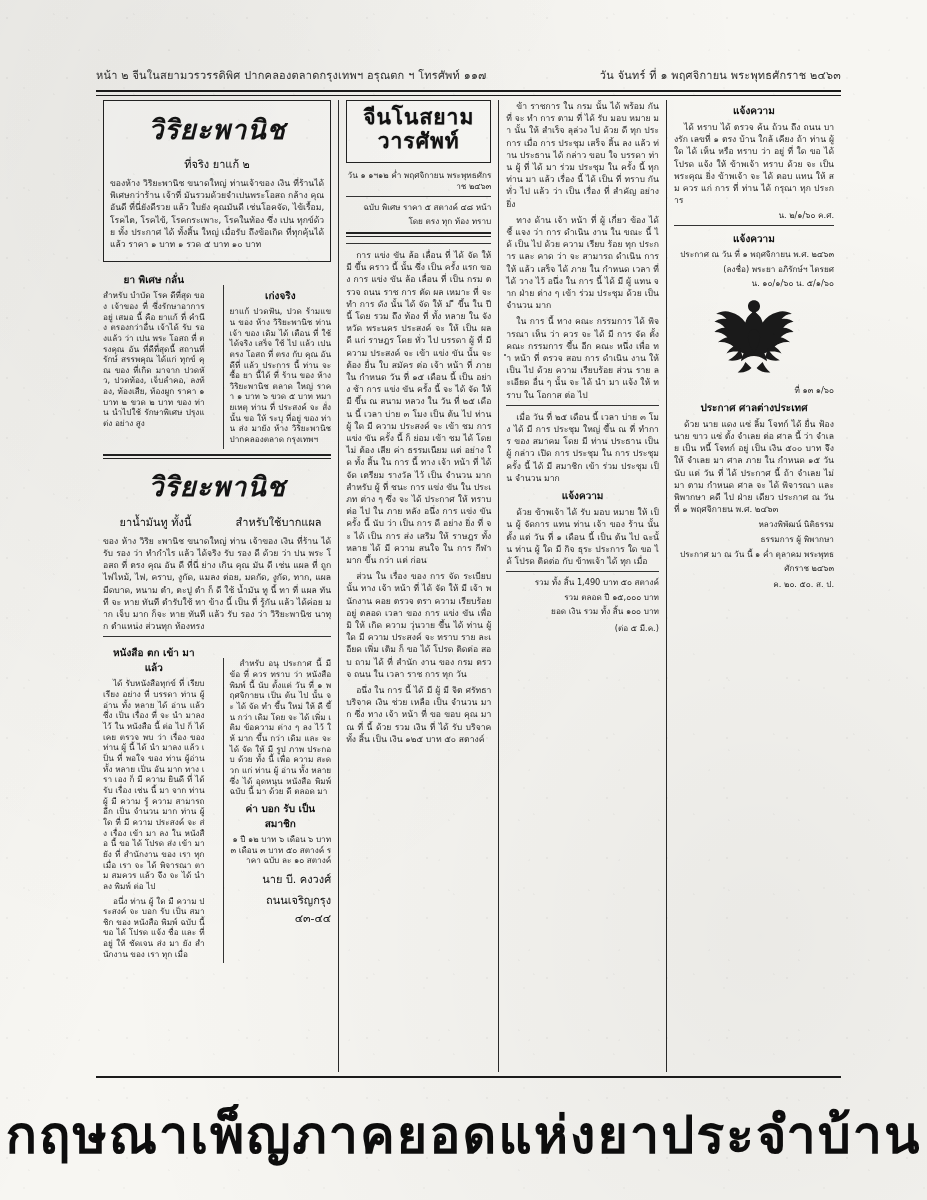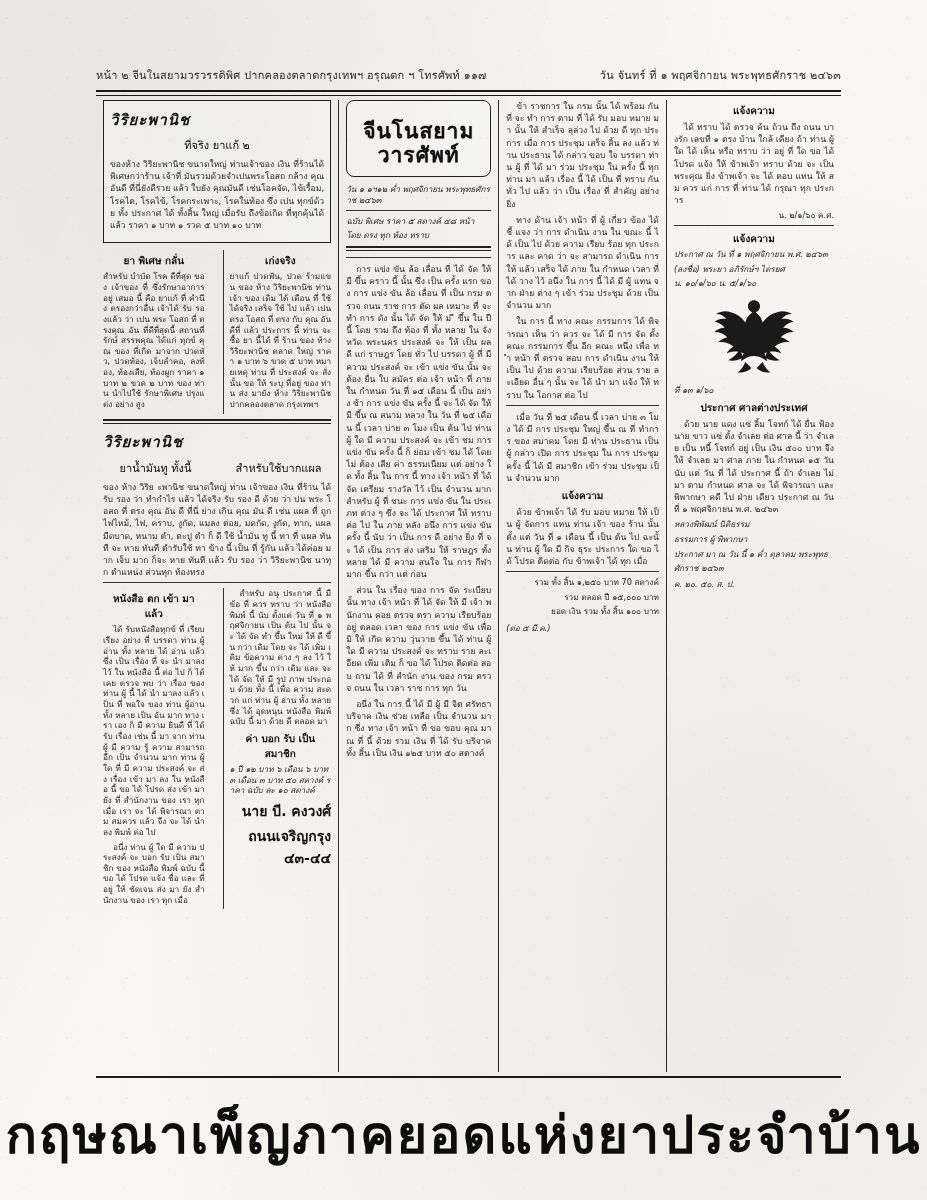--- a/index.html
+++ b/index.html
@@ -128,49 +128,48 @@
   .body {
     font-size: 8.6px;
     line-height: 1.42;
     text-align: justify;
     word-break: break-all;
     color: #1c1c1c;
     margin: 0 0 4px;
   }
   .body.tight { line-height: 1.3; font-size: 8.2px; }
   .body.indent { text-indent: 10px; }
-  .center { text-align: left; font-style: italic; }
+  .center { text-align: right; }
   .right { text-align: right; }
   .sign {
-    font-size: 14px;
+    font-size: 11px;
     text-align: right;
     margin-top: 3px;
-    font-weight: bold;
   }
   .two-up {
     display: flex;
     gap: 18px;
   }
   .two-up > div { flex: 1 1 50%; }
   .mini-head {
     text-align: center;
     font-size: 10px;
     font-weight: bold;
     margin: 3px 0 3px;
     font-family: "DejaVu Serif", serif;
   }
-  .vdiv { border-left: 1px solid #333; padding-left: 6px; }
+  .vdiv { border-left: 1px solid #333; padding-left: 6px; margin-top: 16px; }
 
   
   .script-mark {
     font-family: "DejaVu Serif", serif;
     font-style: italic;
     font-weight: bold;
-    font-size: 15px;
-    text-align: left;
+    font-size: 27px;
+    text-align: center;
     letter-spacing: 1px;
     color: #141414;
     margin: 2px 0 4px;
   }
 
   
   .emblem {
     margin: 6px auto 4px;
     width: 104px;
     height: 86px;
@@ -266,21 +265,21 @@
           <p class="body tight indent">สำหรับ อนุ ประกาศ นี้ มี ข้อ ที่ ควร ทราบ ว่า หนังสือ พิมพ์ นี้ นับ ตั้งแต่ วัน ที่ ๑ พฤศจิกายน เป็น ต้น ไป นั้น จะ ได้ จัด ทำ ขึ้น ใหม่ ให้ ดี ขึ้น กว่า เดิม โดย จะ ได้ เพิ่ม เติม ข้อความ ต่าง ๆ ลง ไว้ ให้ มาก ขึ้น กว่า เดิม และ จะ ได้ จัด ให้ มี รูป ภาพ ประกอบ ด้วย ทั้ง นี้ เพื่อ ความ สะดวก แก่ ท่าน ผู้ อ่าน ทั้ง หลาย ซึ่ง ได้ อุดหนุน หนังสือ พิมพ์ ฉบับ นี้ มา ด้วย ดี ตลอด มา</p>
           <div class="mini-head">ค่า บอก รับ เป็น สมาชิก</div>
           <p class="body tight center">๑ ปี  ๑๒ บาท   ๖ เดือน ๖ บาท  ๓ เดือน ๓ บาท ๕๐ สตางค์  ราคา ฉบับ ละ ๑๐ สตางค์</p>
           <div class="sign">นาย บี. คงวงศ์</div>
           <div class="sign">ถนนเจริญกรุง ๔๓-๔๔</div>
         </div>
       </div>
     </div>
 
     <div class="col col-2">
-      <div class="ad-box" style="padding:16px 5px 6px;border-radius:8px;">
+      <div class="ad-box" style="padding:2px 5px 6px;">
         <div class="ad-title">จีนโนสยามวารศัพท์</div>
       </div>
       <div class="body center tight">วัน ๑ ๑ฯ๑๒ ค่ำ พฤศจิกายน พระพุทธศักราช ๒๔๖๓</div>
       <hr class="rule-thin">
       <div class="body center tight">ฉบับ พิเศษ ราคา ๕ สตางค์  ๔๘ หน้า</div>
       <div class="body center tight">โดย ตรง ทุก ท้อง ทราบ</div>
       <hr class="rule-double">
 
       <hr class="rule-thin">
       <p class="body indent">การ แข่ง ขัน ล้อ เลื่อน ที่ ได้ จัด ให้ มี ขึ้น คราว นี้ นั้น ซึ่ง เป็น ครั้ง แรก ของ การ แข่ง ขัน ล้อ เลื่อน ที่ เป็น กรม ตรวจ ถนน ราช การ ตัด ผล เหมาะ ที่ จะ ทำ การ ดัง นั้น ได้ จัด ให้ ม ี ขึ้น ใน ปี นี้ โดย รวม ถึง ท้อง ที่ ทั้ง หลาย ใน จังหวัด พระนคร ประสงค์ จะ ให้ เป็น ผล ดี แก่ ราษฎร โดย ทั่ว ไป  บรรดา ผู้ ที่ มี ความ ประสงค์ จะ เข้า แข่ง ขัน นั้น จะ ต้อง ยื่น ใบ สมัคร ต่อ เจ้า หน้า ที่ ภาย ใน กำหนด วัน ที่ ๑๕ เดือน นี้ เป็น อย่าง ช้า  การ แข่ง ขัน ครั้ง นี้ จะ ได้ จัด ให้ มี ขึ้น ณ สนาม หลวง ใน วัน ที่ ๒๕ เดือน นี้ เวลา บ่าย ๓ โมง เป็น ต้น ไป  ท่าน ผู้ ใด มี ความ ประสงค์ จะ เข้า ชม การ แข่ง ขัน ครั้ง นี้ ก็ ย่อม เข้า ชม ได้ โดย ไม่ ต้อง เสีย ค่า ธรรมเนียม แต่ อย่าง ใด ทั้ง สิ้น  ใน การ นี้ ทาง เจ้า หน้า ที่ ได้ จัด เตรียม รางวัล ไว้ เป็น จำนวน มาก สำหรับ ผู้ ที่ ชนะ การ แข่ง ขัน ใน ประเภท ต่าง ๆ ซึ่ง จะ ได้ ประกาศ ให้ ทราบ ต่อ ไป ใน ภาย หลัง  อนึ่ง การ แข่ง ขัน ครั้ง นี้ นับ ว่า เป็น การ ดี อย่าง ยิ่ง ที่ จะ ได้ เป็น การ ส่ง เสริม ให้ ราษฎร ทั้ง หลาย ได้ มี ความ สนใจ ใน การ กีฬา มาก ขึ้น กว่า แต่ ก่อน</p>
@@ -290,21 +289,21 @@
 
     <div class="col col-3">
       <p class="body indent">ข้า ราชการ ใน กรม นั้น ได้ พร้อม กัน ที่ จะ ทำ การ ตาม ที่ ได้ รับ มอบ หมาย มา นั้น ให้ สำเร็จ ลุล่วง ไป ด้วย ดี ทุก ประการ  เมื่อ การ ประชุม เสร็จ สิ้น ลง แล้ว ท่าน ประธาน ได้ กล่าว ขอบ ใจ บรรดา ท่าน ผู้ ที่ ได้ มา ร่วม ประชุม ใน ครั้ง นี้ ทุก ท่าน  มา แล้ว เรื่อง นี้ ได้ เป็น ที่ ทราบ กัน ทั่ว ไป แล้ว ว่า เป็น เรื่อง ที่ สำคัญ อย่าง ยิ่ง</p>
       <p class="body indent">ทาง ด้าน เจ้า หน้า ที่ ผู้ เกี่ยว ข้อง ได้ ชี้ แจง ว่า การ ดำเนิน งาน ใน ขณะ นี้ ได้ เป็น ไป ด้วย ความ เรียบ ร้อย ทุก ประการ และ คาด ว่า จะ สามารถ ดำเนิน การ ให้ แล้ว เสร็จ ได้ ภาย ใน กำหนด เวลา ที่ ได้ วาง ไว้  อนึ่ง ใน การ นี้ ได้ มี ผู้ แทน จาก ฝ่าย ต่าง ๆ เข้า ร่วม ประชุม ด้วย เป็น จำนวน มาก</p>
       <p class="body indent">ใน การ นี้ ทาง คณะ กรรมการ ได้ พิจารณา เห็น ว่า ควร จะ ได้ มี การ จัด ตั้ง คณะ กรรมการ ขึ้น อีก คณะ หนึ่ง เพื่อ ทำ หน้า ที่ ตรวจ สอบ การ ดำเนิน งาน ให้ เป็น ไป ด้วย ความ เรียบร้อย  ส่วน ราย ละเอียด อื่น ๆ นั้น จะ ได้ นำ มา แจ้ง ให้ ทราบ ใน โอกาส ต่อ ไป</p>
       <hr class="rule-thin">
       <p class="body indent">เมื่อ วัน ที่ ๒๕ เดือน นี้ เวลา บ่าย ๓ โมง ได้ มี การ ประชุม ใหญ่ ขึ้น ณ ที่ ทำการ ของ สมาคม โดย มี ท่าน ประธาน เป็น ผู้ กล่าว เปิด การ ประชุม  ใน การ ประชุม ครั้ง นี้ ได้ มี สมาชิก เข้า ร่วม ประชุม เป็น จำนวน มาก</p>
       <div class="mini-head">แจ้งความ</div>
       <p class="body indent">ด้วย ข้าพเจ้า ได้ รับ มอบ หมาย ให้ เป็น ผู้ จัดการ แทน ท่าน เจ้า ของ ร้าน นั้น ตั้ง แต่ วัน ที่ ๑ เดือน นี้ เป็น ต้น ไป  ฉะนั้น ท่าน ผู้ ใด มี กิจ ธุระ ประการ ใด ขอ ได้ โปรด ติดต่อ กับ ข้าพเจ้า ได้ ทุก เมื่อ</p>
       <hr class="rule-thin">
-      <div class="body right tight">รวม ทั้ง สิ้น  ๑,๒๕๐ บาท  70 สตางค์</div>
+      <div class="body right tight">รวม ทั้ง สิ้น  1,490 บาท  ๕๐ สตางค์</div>
       <div class="body right tight">รวม ตลอด ปี  ๑๕,๐๐๐ บาท</div>
       <div class="body right tight">ยอด เงิน  รวม ทั้ง สิ้น  ๑๐๐ บาท</div>
       <div class="body center tight" style="margin-top:6px;">(ต่อ ๕ มี.ค.)</div>
     </div>
 
     <div class="col col-4">
       <div class="mini-head">แจ้งความ</div>
       <p class="body indent">ได้ ทราบ ได้ ตรวจ ค้น ถ้วน ถึง ถนน บางรัก เลขที่ ๑ ตรง บ้าน ใกล้ เคียง ถ้า ท่าน ผู้ ใด ได้ เห็น หรือ ทราบ ว่า อยู่ ที่ ใด ขอ ได้ โปรด แจ้ง ให้ ข้าพเจ้า ทราบ ด้วย จะ เป็น พระคุณ ยิ่ง  ข้าพเจ้า จะ ได้ ตอบ แทน ให้ สม ควร แก่ การ ที่ ท่าน ได้ กรุณา ทุก ประการ</p>
       <div class="body right tight">น.  ๒/๑/๖๐             ค.ศ.</div>
       <hr class="rule-thin">

